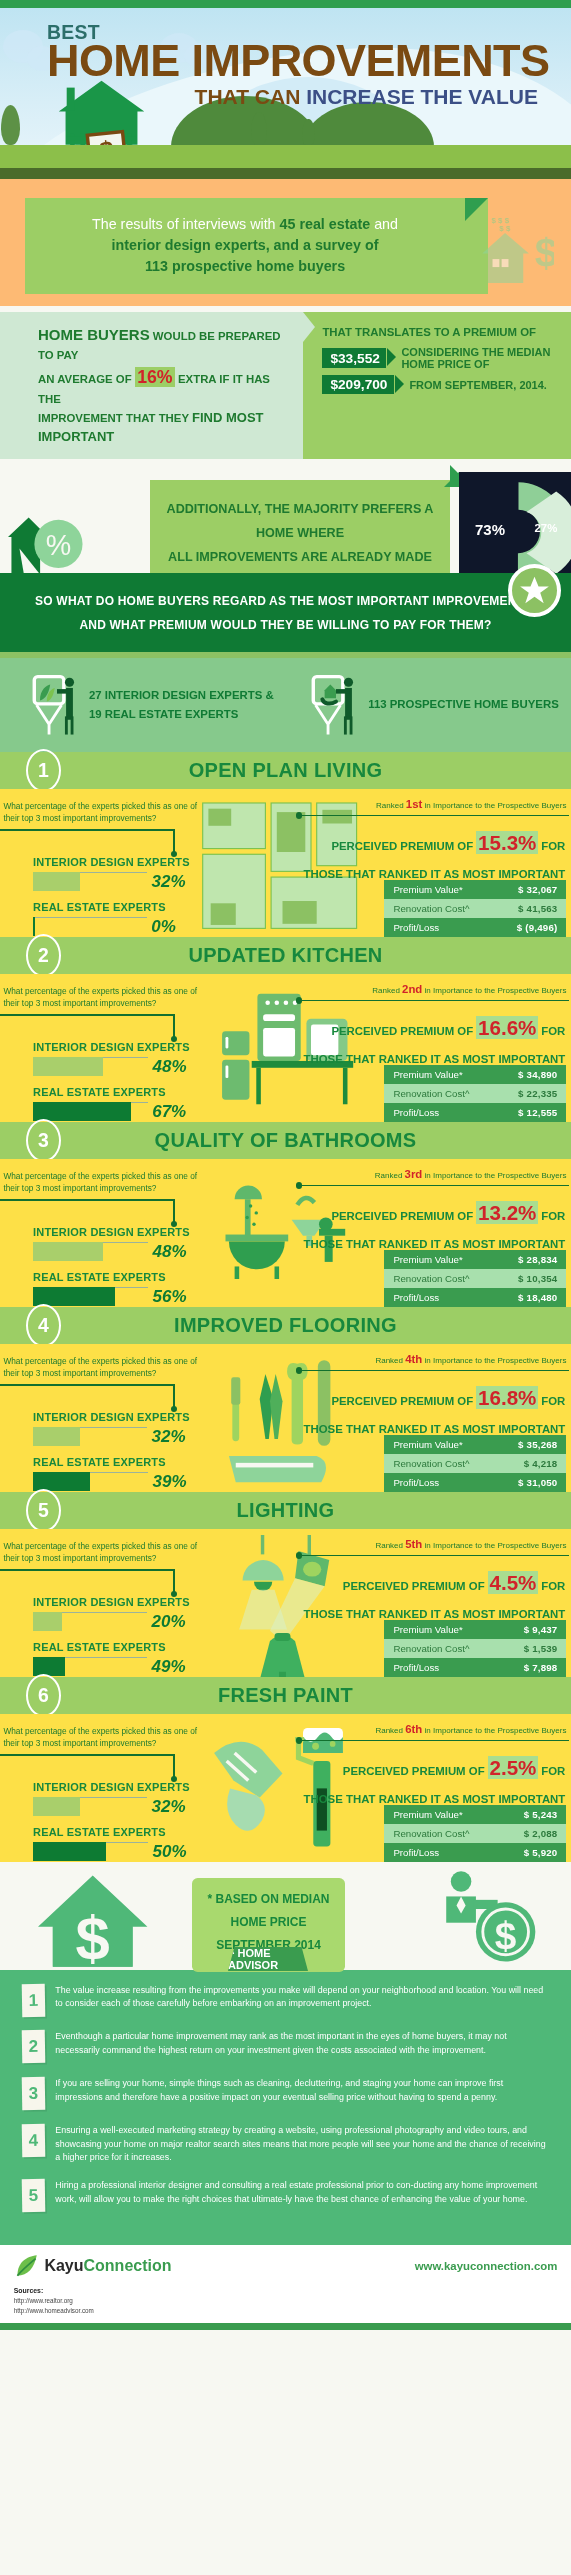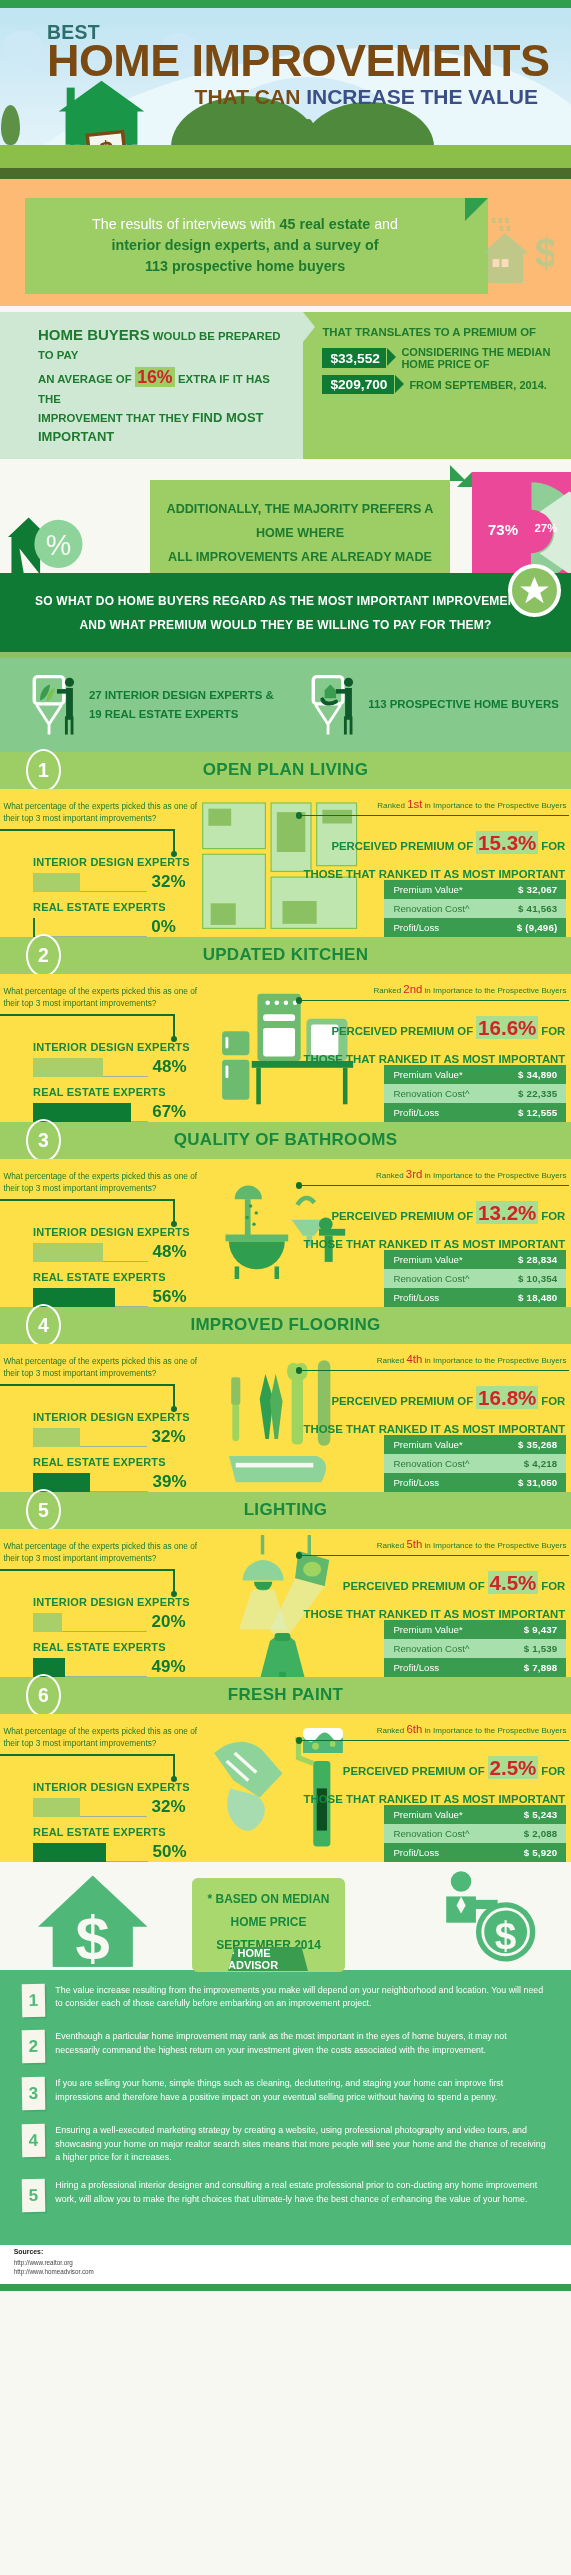--- a/index.html
+++ b/index.html
@@ -113,21 +113,21 @@
   
   .maj-wrap { position: relative; height: 114px; background: #f7f8f2; }
   .maj-box {
     position:absolute; left:150px; top:20.6px; width: 300px; background:#9cce65;
     padding: 18px 13.7px; text-align:center;
     font-family:"Liberation Sans Narrow","Liberation Sans",sans-serif; font-weight:bold;
     color:#1e7a2f; font-size:12.6px; line-height:1.9;
   }
   .maj-box:after{content:"";position:absolute;right:-16px;top:-15px;width:0;height:0;
     border-top:16px solid transparent;border-left:16px solid #2f9e4f;}
-  .donut-panel{position:absolute;right:0;top:12.6px;width:99px;height:120px;background:#ec4899;}
+  .donut-panel{position:absolute;right:0;top:12.6px;width:112px;height:120px;background:#0f172a;}
   .donut-panel:before{content:"";position:absolute;left:-15px;top:0;width:0;height:0;
      border-right:15px solid #2f9e4f;border-top:15px solid transparent;}
   .pct73{position:absolute;left:16px;top:49px;color:#fff;font-weight:bold;font-size:15px;
      font-family:"Liberation Sans Narrow","Liberation Sans",sans-serif;}
   .pct27{position:absolute;right:13.7px;top:50px;color:#fff;font-weight:bold;font-size:11.4px;
      font-family:"Liberation Sans Narrow","Liberation Sans",sans-serif;}
   .pct-house{position:absolute;left:8px;top:55px;width:86px;height:69px;}
 
   
   .q-band{position:relative;background:#0f7a34;padding:16px 0 15px;text-align:center;}
@@ -144,42 +144,42 @@
   .exp-label{font-family:"Liberation Sans Narrow","Liberation Sans",sans-serif;font-weight:bold;
      color:#0f7a34;font-size:11.4px;line-height:1.7;}
   .easel{position:relative;width:50px;height:64px;}
 
   
   .sec-header{position:relative;background:#9cce65;height:37px;display:flex;align-items:center;justify-content:center;}
   .sec-num{position:absolute;left:26px;top:-3.4px;width:35px;height:43px;border-radius:50%;
      border:2.9px solid #fff;background:transparent;display:flex;align-items:center;justify-content:center;
      color:#fff;font-weight:bold;font-size:19.4px;font-family:"Liberation Sans Narrow","Liberation Sans",sans-serif;}
   .sec-title{font-family:"Liberation Sans Narrow","Liberation Sans",sans-serif;font-weight:bold;
-     color:#17883d;font-size:17px;letter-spacing:0.3px;}
+     color:#17883d;font-size:20px;letter-spacing:0.3px;}
   .sec-body{position:relative;background:#fde047;padding:13.7px 0 16px;min-height:148px;overflow:hidden;}
 
   .q-text{position:absolute;left:3.4px;top:11.4px;width:194px;font-size:8.3px;line-height:1.45;color:#1e7a2f;}
   .q-rule{position:absolute;left:0;top:40px;width:175px;height:1.7px;background:#12702f;}
   .q-rule:after{content:"";position:absolute;right:0;top:0;width:1.7px;height:23px;background:#12702f;}
   .q-dot{position:absolute;left:171px;top:62px;width:6.3px;height:6.3px;border-radius:50%;background:#12702f;}
 
   .bar-block{position:absolute;left:33px;}
   .bar-label{font-family:"Liberation Sans Narrow","Liberation Sans",sans-serif;font-weight:bold;
      font-size:11px;color:#17883d;margin-bottom:4px;letter-spacing:0.2px;}
-  .bar-row{display:flex;align-items:flex-end;}
+  .bar-row{display:flex;align-items:flex-start;font-style:italic;}
   .bar{height:19.4px;}
   .bar.light{background:#a9cf6b;}
   .bar.dark{background:#0d7b33;}
   .bar-line{height:1.1px;background:#9bb39b;}
   .bar-val{font-family:"Liberation Sans Narrow","Liberation Sans",sans-serif;font-weight:bold;
      font-size:17px;color:#0d7b33;margin-left:4.6px;}
 
   .right-col{position:absolute;right:2.3px;top:9px;width:268px;}
   .rank-line{font-size:8px;color:#1e7a2f;text-align:right;padding-right:2.3px;}
-  .rank-line .rk{color:#d1232a;font-weight:normal;font-size:11.4px;
+  .rank-line .rk{color:#d1232a;font-weight:bold;font-size:11.4px;
      font-family:"Liberation Sans Narrow","Liberation Sans",sans-serif;}
   .rank-rule{position:relative;height:1.7px;background:#12702f;margin-top:4.6px;}
   .rank-rule:before{content:"";position:absolute;left:-4.6px;top:-2.3px;width:6.3px;height:6.3px;
      border-radius:50%;background:#12702f;}
   .prem{margin-top:5.7px;text-align:right;padding-right:3.4px;
      font-family:"Liberation Sans Narrow","Liberation Sans",sans-serif;font-weight:bold;
      color:#17883d;font-size:11.4px;line-height:2.0;}
   .prem .pv{background:#a9dd90;color:#d1232a;font-size:20.6px;padding:0 1.7px;}
 
   .table{position:absolute;right:4.6px;width:182px;font-size:9.7px;}
@@ -840,20 +840,30 @@
       <div class="tip">
         <div class="tip-num">4</div>
                  <div class="tip-text">Ensuring a well-executed marketing strategy by creating a website, using professional photography and video tours, and showcasing your home on major realtor search sites means that more people will see your home and the chance of receiving a higher price for it increases.</div>
       </div>
       <div class="tip">
         <div class="tip-num">5</div>
                  <div class="tip-text">Hiring a professional interior designer and consulting a real estate professional prior to con-ducting any home improvement work, will allow you to make the right choices that ultimate-ly have the best chance of enhancing the value of your home.</div>
       </div>
     </div>
 
+  <div class="footer">
+    <div class="brand">
+      <svg width="25" height="24" viewBox="0 0 44 42">
+        <path d="M6 38 C6 14 22 4 40 2 C36 24 24 38 6 38 Z" fill="#6cbf4a"></path>
+        <path d="M6 38 C14 28 26 18 38 8" stroke="#2f8f3f" stroke-width="3" fill="none"></path>
+      </svg>
+      <span class="brand-text"><span>Kayu</span><span class="b2">Connection</span></span>
+    </div>
+    <span class="site">www.kayuconnection.com</span>
+  </div>
   <div class="sources">
     <b>Sources:</b>
     <div>http://www.realtor.org</div>
     <div>http://www.homeadvisor.com</div>
   </div>
   <div class="fbar"></div>
 </div>
 
 
 </body></html>

